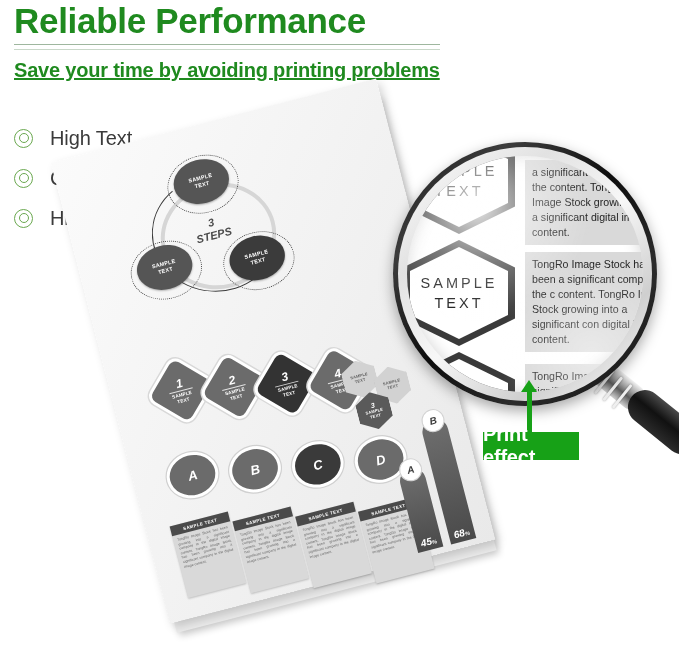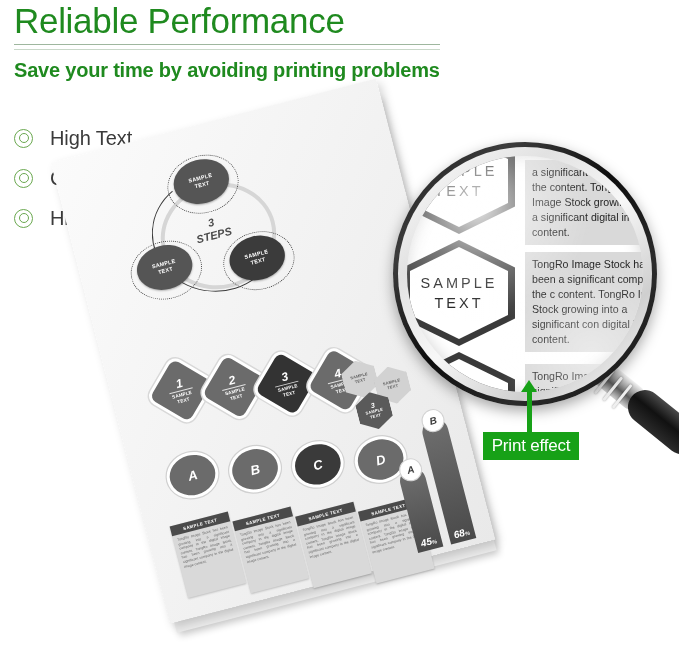--- a/index.html
+++ b/index.html
@@ -3,23 +3,23 @@
 <meta charset="utf-8">
 <style>
   html,body{margin:0;padding:0;background:#fff;}
   body{width:679px;height:667px;overflow:hidden;position:relative;
        font-family:"Liberation Sans","DejaVu Sans",sans-serif;-webkit-font-smoothing:antialiased;}
 
   .stage{position:absolute;inset:0;width:679px;height:667px;overflow:hidden;background:#ffffff;}
 
   
   .hdr{position:absolute;left:14px;top:2px;width:440px;}
-  .title{font-size:35px;line-height:38px;font-weight:normal;color:#1f8a1f;letter-spacing:-0.3px;}
+  .title{font-size:35px;line-height:38px;font-weight:bold;color:#1f8a1f;letter-spacing:-0.3px;}
   .rule{margin-top:4px;width:426px;height:4px;border-top:1.6px solid #9fb79f;border-bottom:1.6px solid #c9d8c9;}
-  .subtitle{margin-top:8px;font-size:20px;line-height:24px;font-weight:bold;color:#1f8a1f;letter-spacing:-0.2px;}
+  .subtitle{margin-top:8px;font-size:20px;line-height:24px;font-weight:bold;color:#1f8a1f;letter-spacing:-0.2px;text-decoration:underline;}
 
   
   .bullets{position:absolute;left:14px;top:118px;width:230px;}
   .blt{display:flex;align-items:center;height:40px;}
   .blt .ring{width:17px;height:17px;border-radius:50%;border:1.7px solid #6aa84f;
              display:flex;align-items:center;justify-content:center;flex:0 0 auto;}
   .blt .ring i{display:block;width:8px;height:8px;border-radius:50%;border:1.5px solid #6aa84f;}
   .blt .lbl{margin-left:17px;font-size:20px;color:#3b3b3b;letter-spacing:-0.1px;}
 
   
@@ -119,21 +119,21 @@
   .fband{position:absolute;top:4px;width:3px;height:30px;background:#efefef;border-radius:2px;
          box-shadow:0 0 2px rgba(0,0,0,.4);}
   .grip{position:absolute;left:40px;top:2px;width:82px;height:34px;border-radius:17px;
         background:linear-gradient(180deg,#4a4a4a,#111 45%,#2c2c2c 100%);}
   .neck{position:absolute;left:-16px;top:9px;width:26px;height:20px;border-radius:10px;
         background:linear-gradient(180deg,#3a3a3a,#0d0d0d);}
 
   
   .callout{position:absolute;left:483px;top:432px;width:96px;height:28px;background:#17a117;
            display:flex;align-items:center;justify-content:center;}
-  .callout span{color:#fff;font-size:17px;font-weight:normal;letter-spacing:-0.2px;text-align:right;}
+  .callout span{color:#fff;font-size:20px;font-weight:bold;letter-spacing:-0.2px;}
   .arrowUp{position:absolute;left:527px;top:388px;width:5px;height:46px;background:#17a117;}
   .arrowHead{position:absolute;left:521px;top:380px;width:0;height:0;
              border-left:8px solid transparent;border-right:8px solid transparent;border-bottom:12px solid #17a117;}
 </style>
 </head>
 <body>
 
 <div class="stage">
 
   <div class="hdr">

